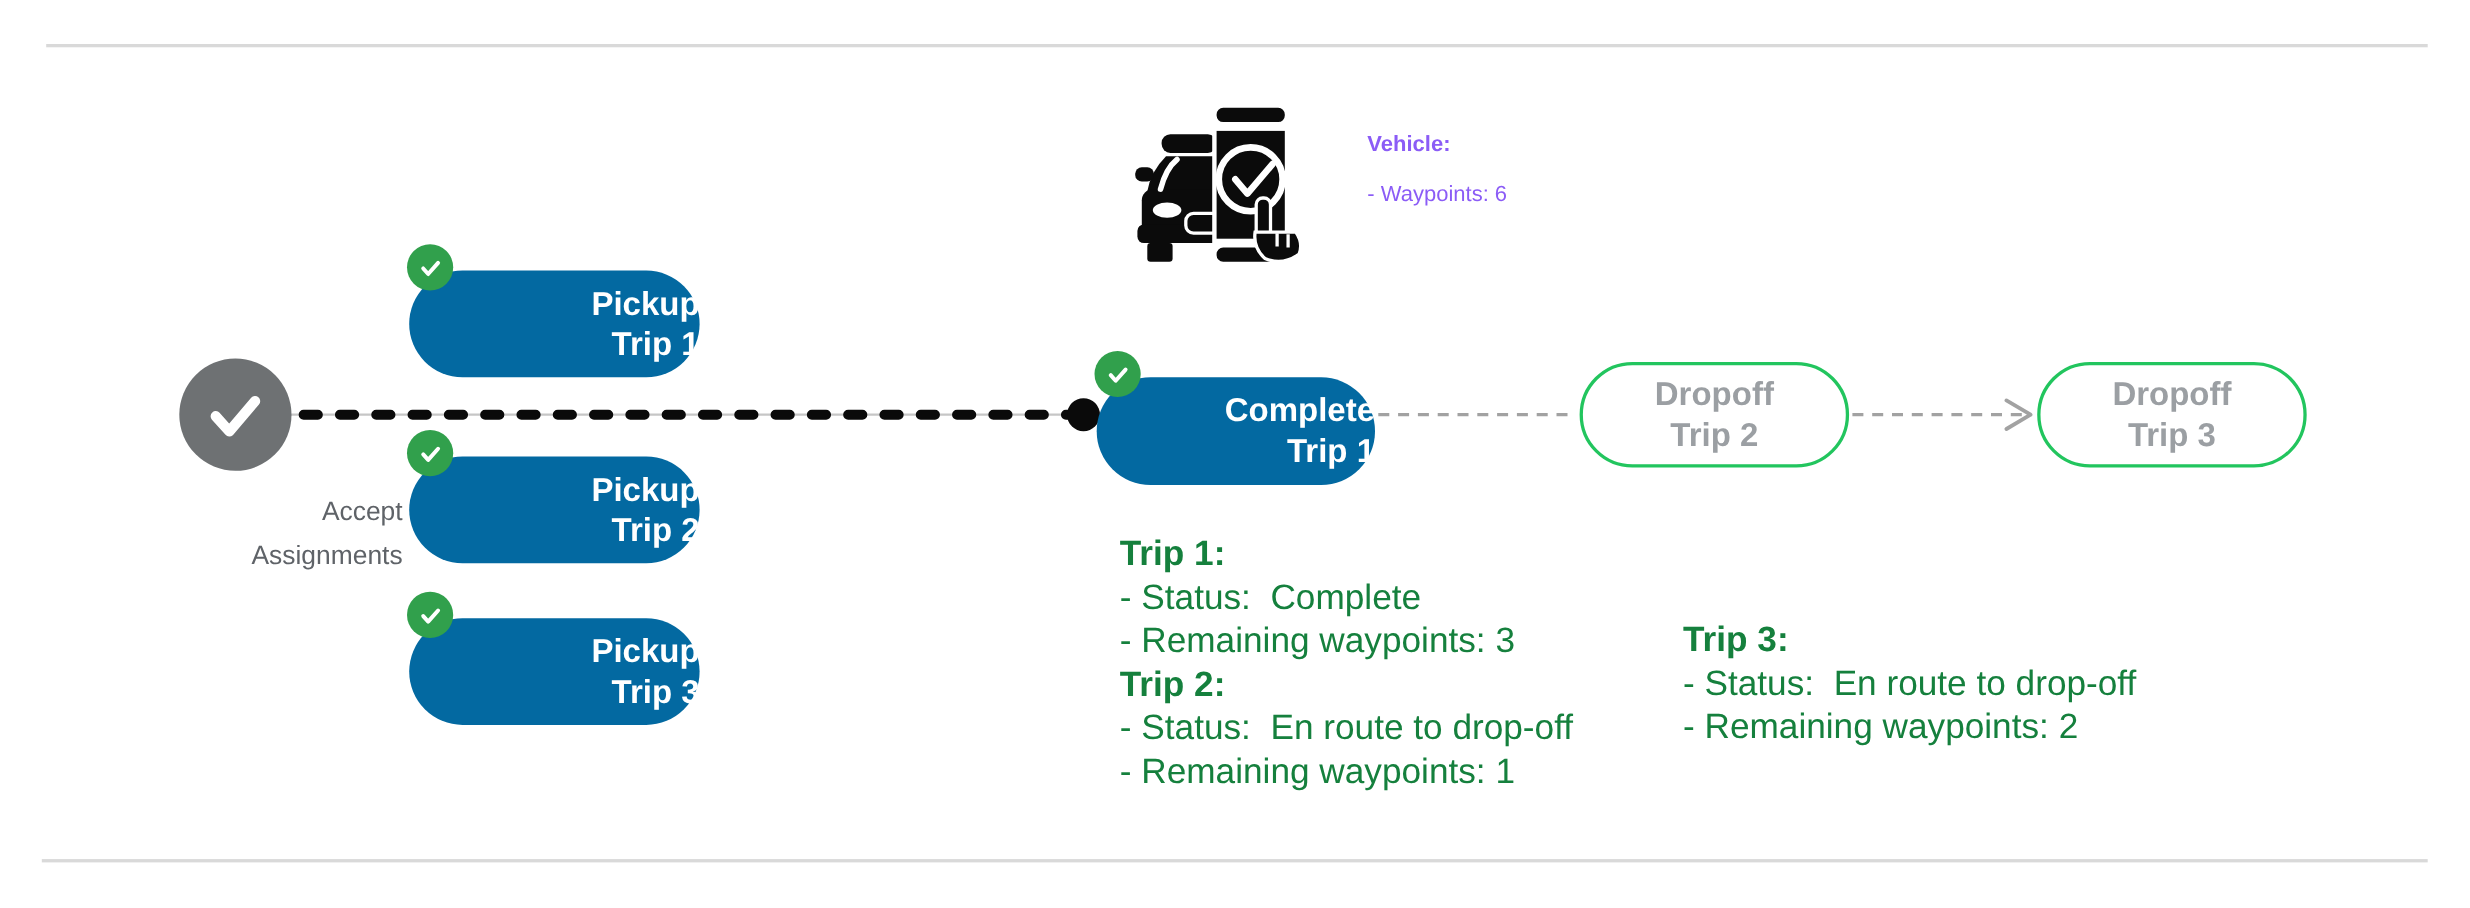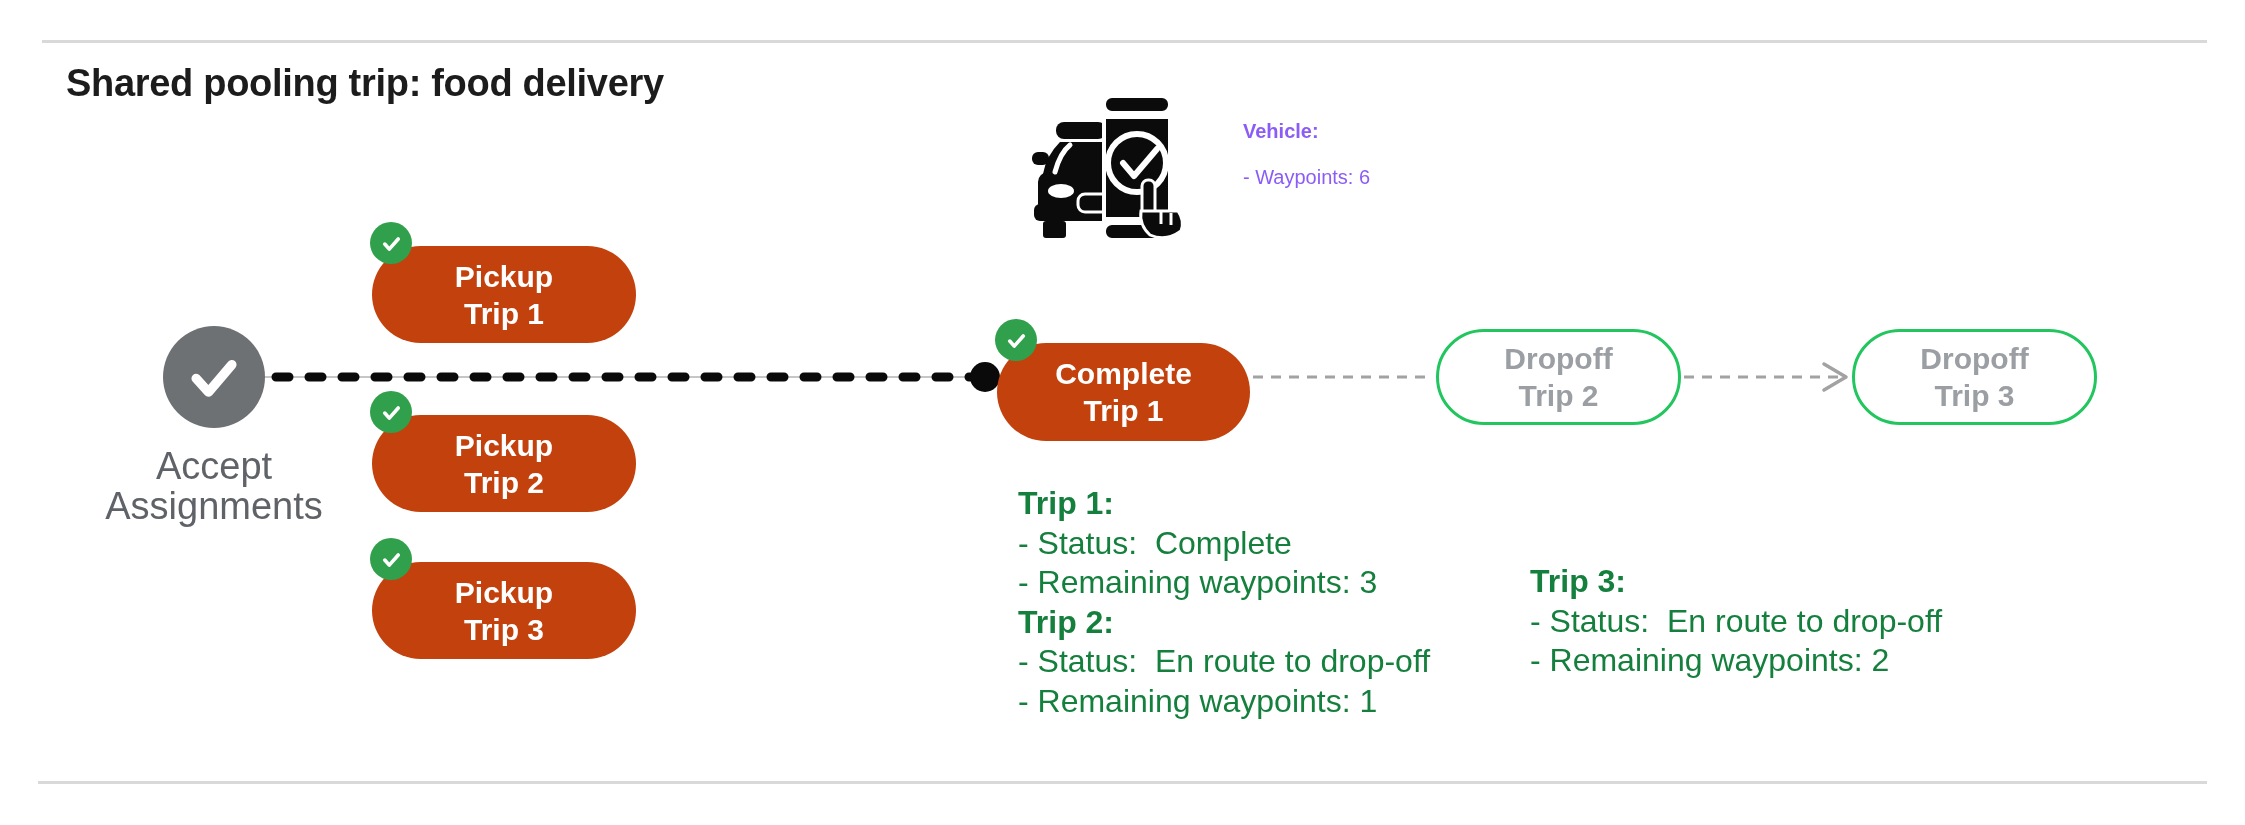--- a/index.html
+++ b/index.html
@@ -14,27 +14,27 @@
            color:#1c1c1c; letter-spacing:-0.3px; }
 
   .vehicle-icon { position:absolute; left:1030px; top:92px; }
   .vehicle-text { position:absolute; left:1243px; top:108px; font-size:20px; line-height:46px; color:#8b5cf6; }
   .vehicle-text .vh { font-weight:700; }
 
   .overlay { position:absolute; left:0; top:0; pointer-events:none; }
 
   .start-node { position:absolute; left:163px; top:326px; width:102px; height:102px; border-radius:50%;
                 background:#6e7173; display:flex; align-items:center; justify-content:center; }
-  .start-label { position:absolute; left:62px; top:446px; width:304px; text-align:center;
-                 font-size:38px; line-height:40px; color:#5f6368; }
+  .start-label { position:absolute; left:62px; top:446px; width:304px; text-align:right;
+                 font-size:24px; line-height:40px; color:#5f6368; }
 
   .pill { position:absolute; box-sizing:border-box; border-radius:60px; display:flex; flex-direction:column;
           justify-content:center; align-items:center; font-weight:700; font-size:30px; line-height:37px;
           text-align:center; }
-  .pill.solid   { background:#c2410c; color:#ffffff; }
+  .pill.solid   { background:#0369a1; color:#ffffff;align-items:flex-end; }
   .pill.outline { background:#ffffff; border:3px solid #22c55e; color:#9b9fa3; }
 
   .p1 { left:372px; top:246px; width:264px; height:97px; }
   .p2 { left:372px; top:415px; width:264px; height:97px; }
   .p3 { left:372px; top:562px; width:264px; height:97px; }
   .pc { left:997px; top:343px; width:253px; height:98px; }
   .d2 { left:1436px; top:329px; width:245px; height:96px; }
   .d3 { left:1852px; top:329px; width:245px; height:96px; }
 
   .badge { position:absolute; left:-2px; top:-24px; width:42px; height:42px; border-radius:50%;
@@ -47,21 +47,20 @@
   .status-heading { white-space:pre; font-weight:700; }
 </style>
 </head>
 <body>
 
 <div class="canvas">
 
   <div class="divider top"></div>
   <div class="divider bottom"></div>
 
-  <h1 class="title">Shared pooling trip: food delivery</h1>
 
   <svg class="vehicle-icon" width="160" height="152" viewBox="0 0 160 152">
     <g fill="#0b0b0b">
       <rect x="26" y="30" width="50" height="17" rx="8"></rect>
       <path d="M30 50 h44 v46 h-58 l-3 -14 q3 -18 17 -32 z"></path>
       <rect x="2" y="60" width="17" height="13" rx="6"></rect>
       <rect x="8" y="80" width="70" height="42" rx="10"></rect>
       <rect x="4" y="112" width="74" height="17" rx="6"></rect>
       <rect x="13" y="129" width="23" height="17" rx="3"></rect>
     </g>

